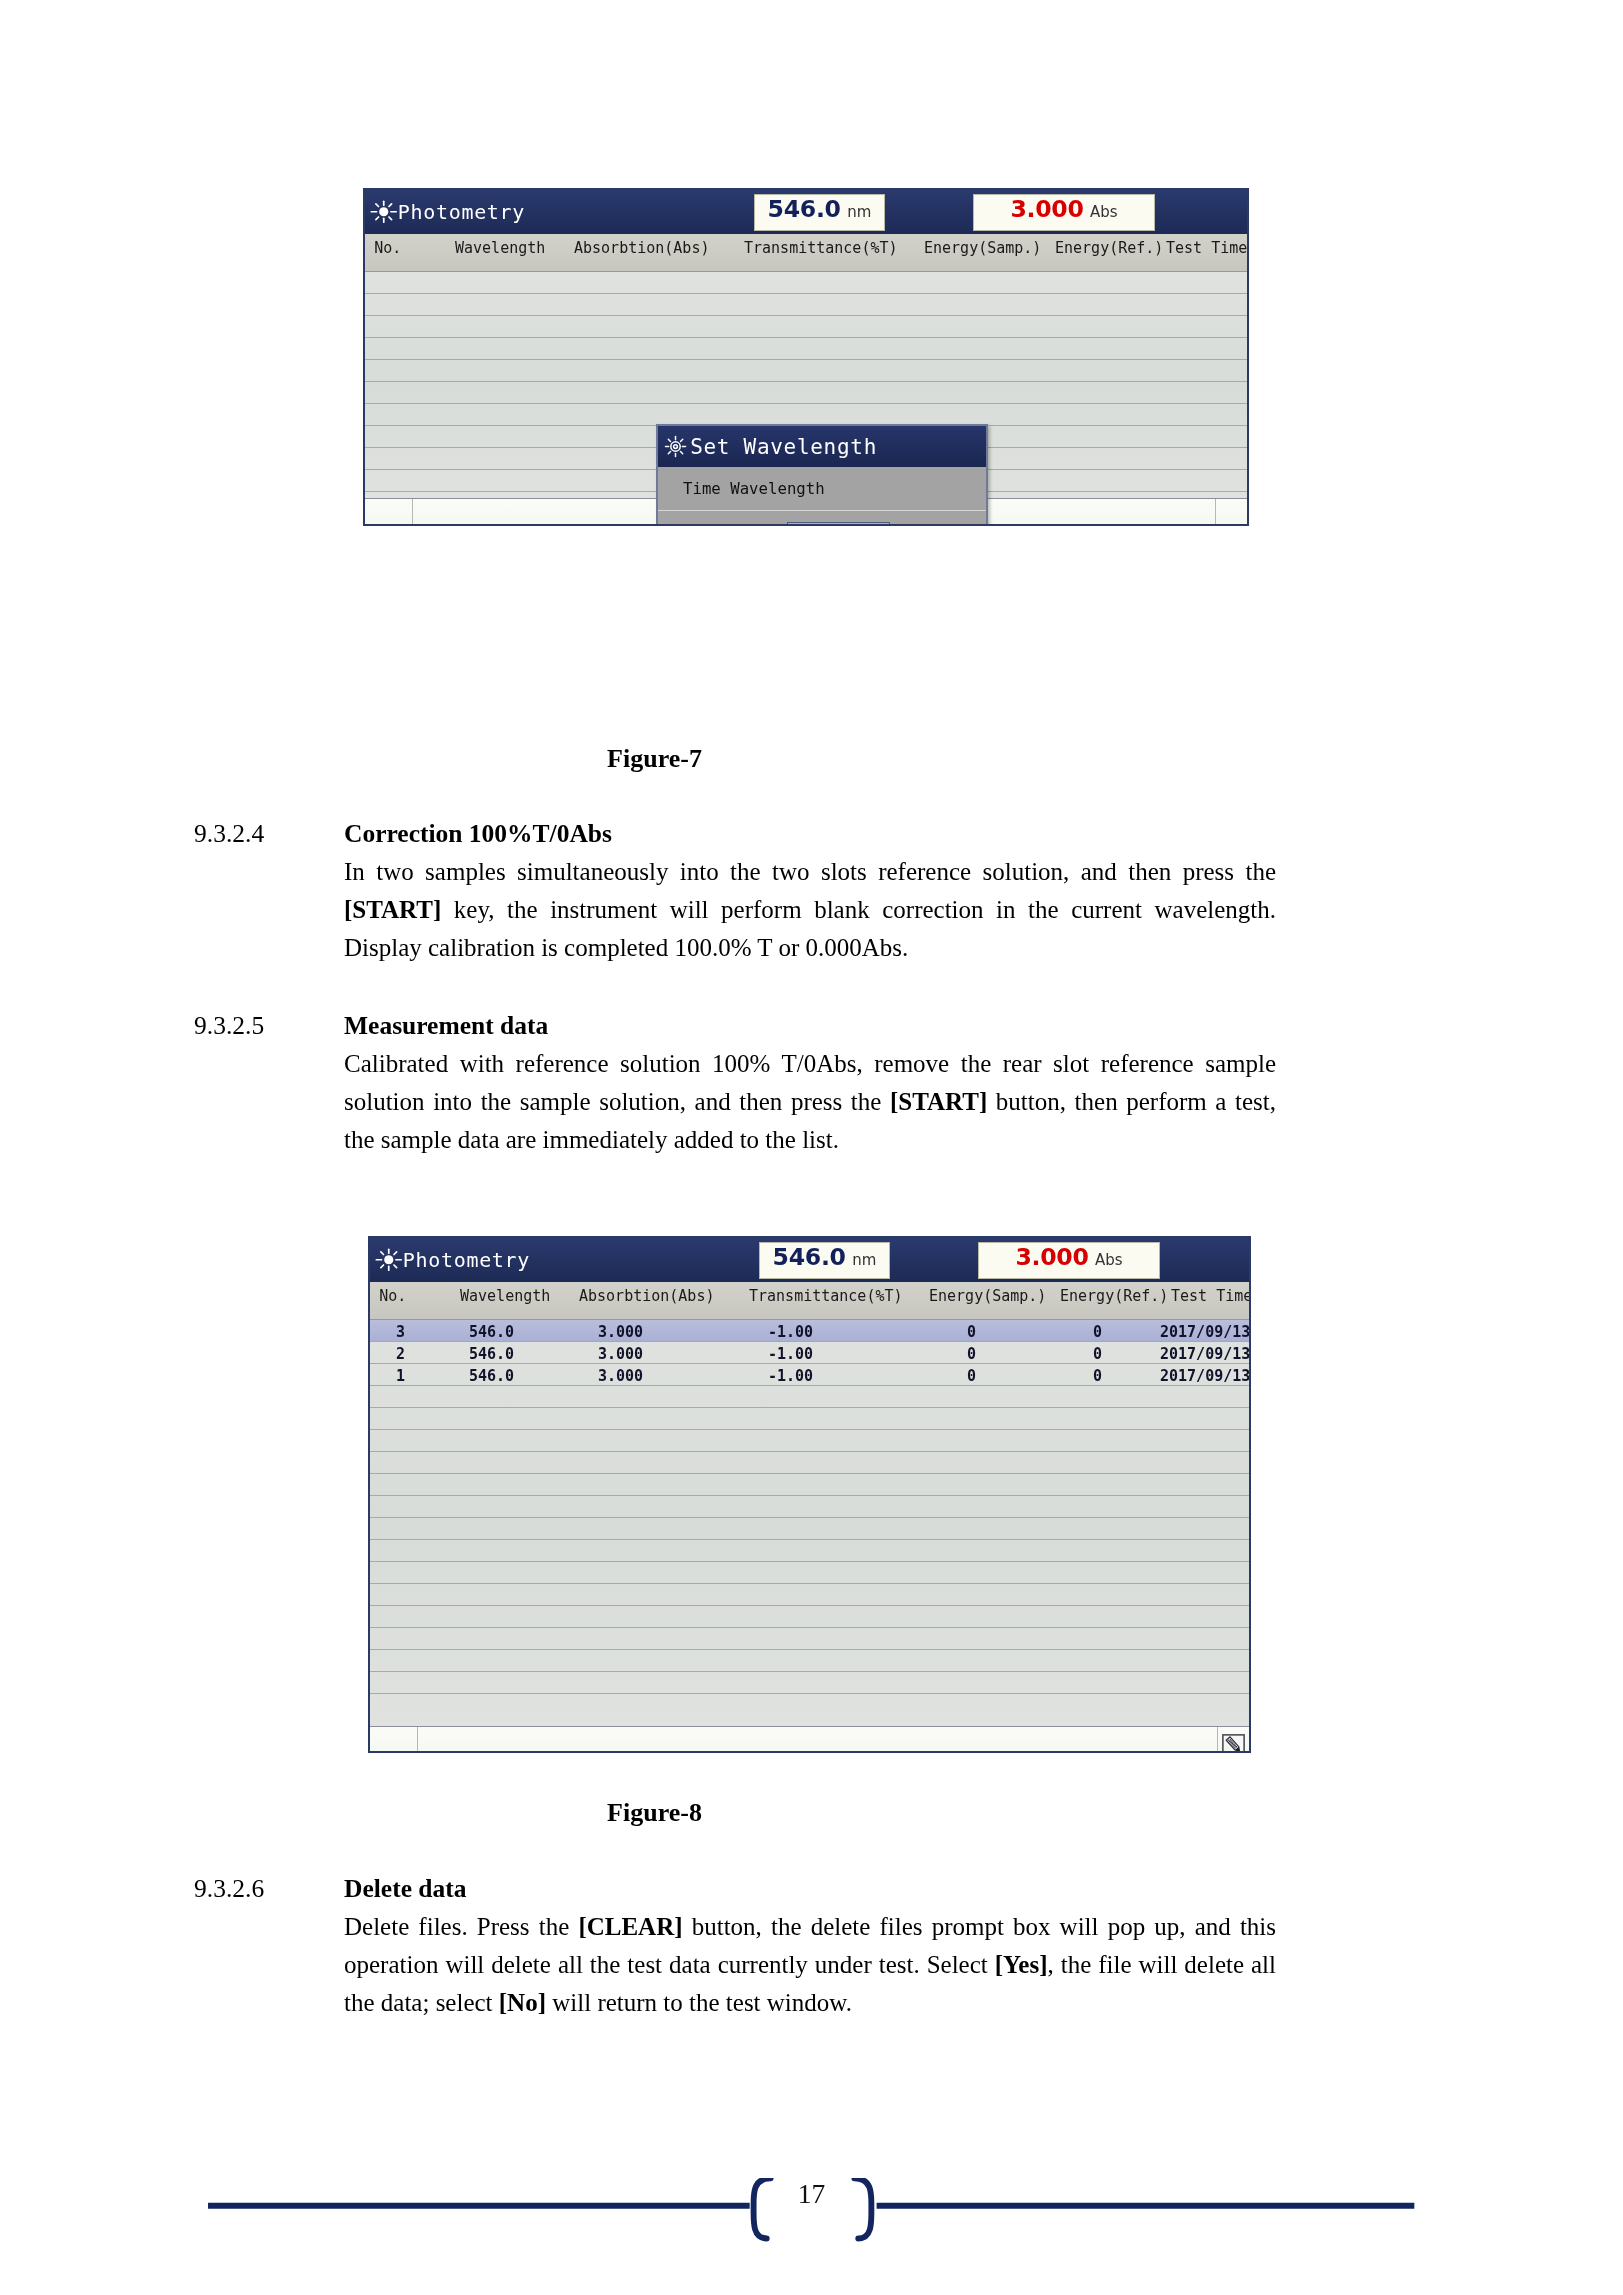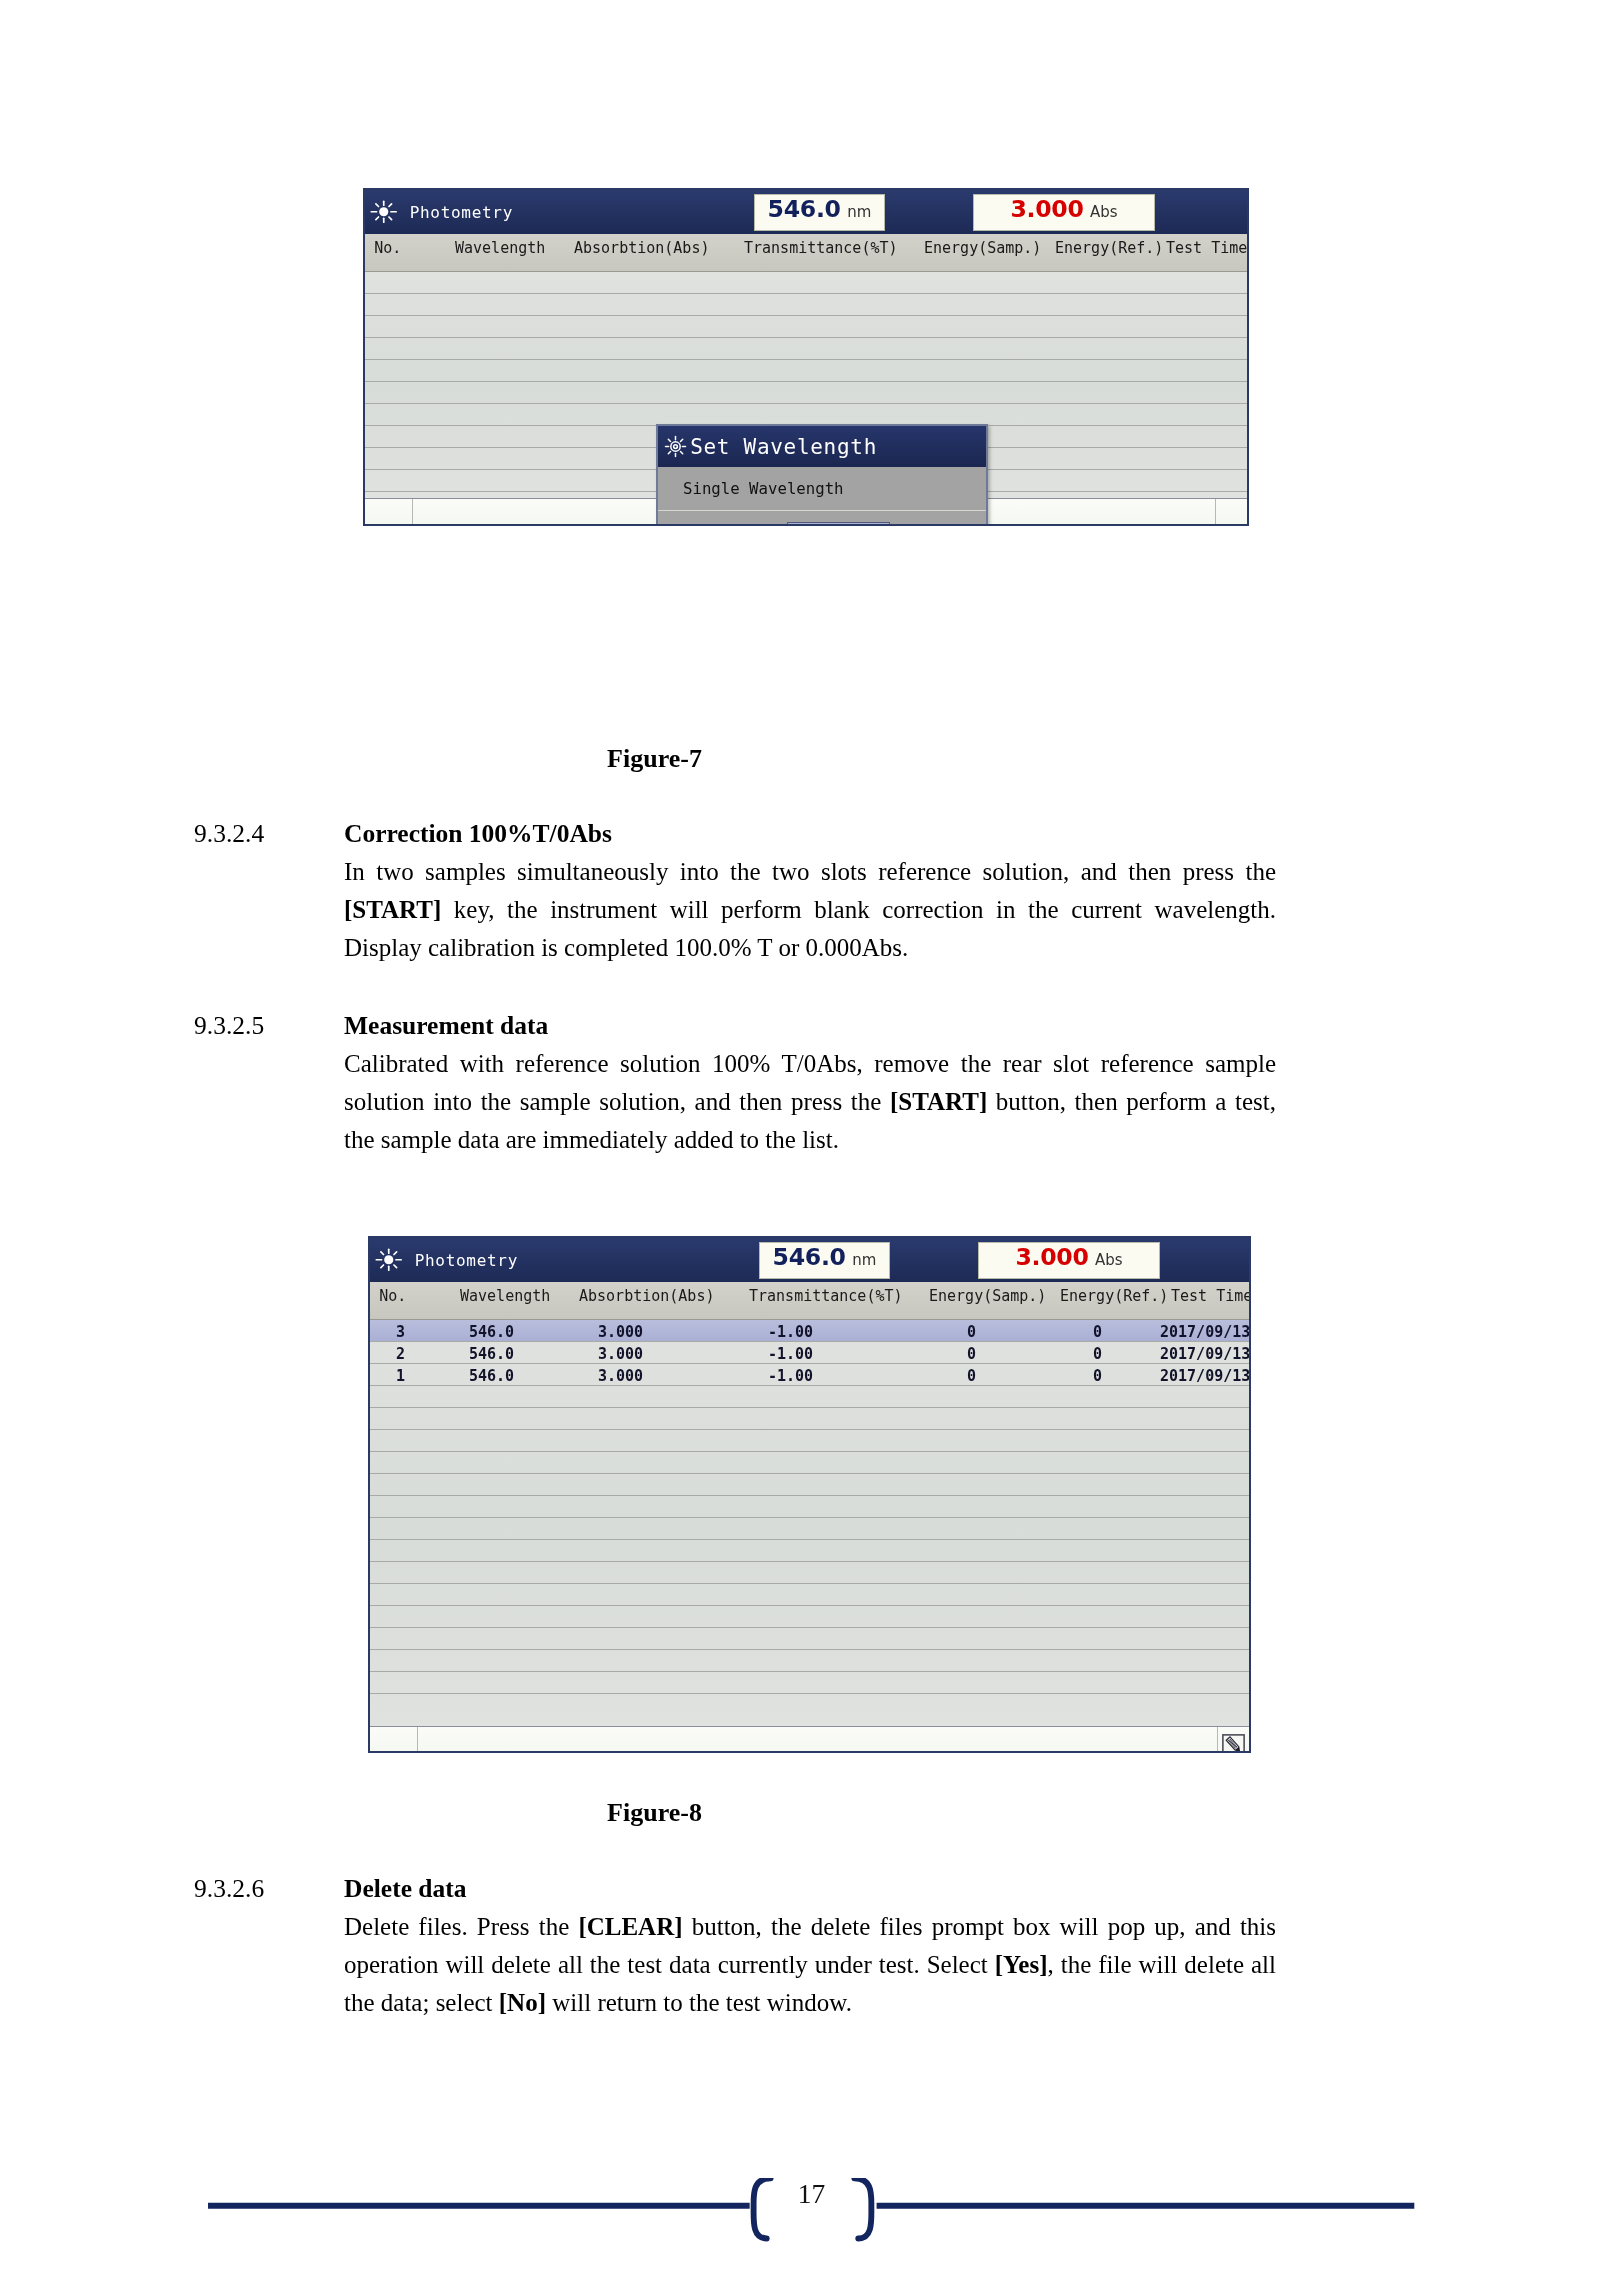--- a/index.html
+++ b/index.html
@@ -57,24 +57,24 @@
 
   .titlebar {
     position: relative;
     height: 44px;
     background: linear-gradient(to bottom, #2b3a6e 0%, #1d2a55 100%);
     display: flex;
     align-items: center;
   }
   .titlebar-label {
     color: #ffffff;
-    font-size: 16px;
+    font-size: 20px;
     font-family: "DejaVu Sans Mono", monospace;
     letter-spacing: 0.7px;
-    margin-left: 12px;
+    margin-left: 0;
     white-space: nowrap;
   }
   .sun-icon {
     width: 27.5px; height: 27.5px;
     margin-left: 5.2px;
     flex: 0 0 auto;
   }
   .readout {
     position: absolute;
     top: 3.9px;
@@ -371,21 +371,21 @@
               <line x1="8.5" y1="8.5" x2="12" y2="12"></line>
               <line x1="28" y1="28" x2="31.5" y2="31.5"></line>
               <line x1="31.5" y1="8.5" x2="28" y2="12"></line>
               <line x1="12" y1="28" x2="8.5" y2="31.5"></line>
             </g>
           </g>
         </svg>
         <span class="dialog-title-text">Set Wavelength</span>
       </div>
       <div class="dialog-body">
-        <div class="dialog-prompt">Single Wavelength</div>
+        <div class="dialog-prompt">Time Wavelength</div>
         <div class="dialog-sep"></div>
         <div class="wl-label">WL. =</div>
         <div class="wl-input">
           
         </div>
 
       </div>
     </div>
   </div>
 

